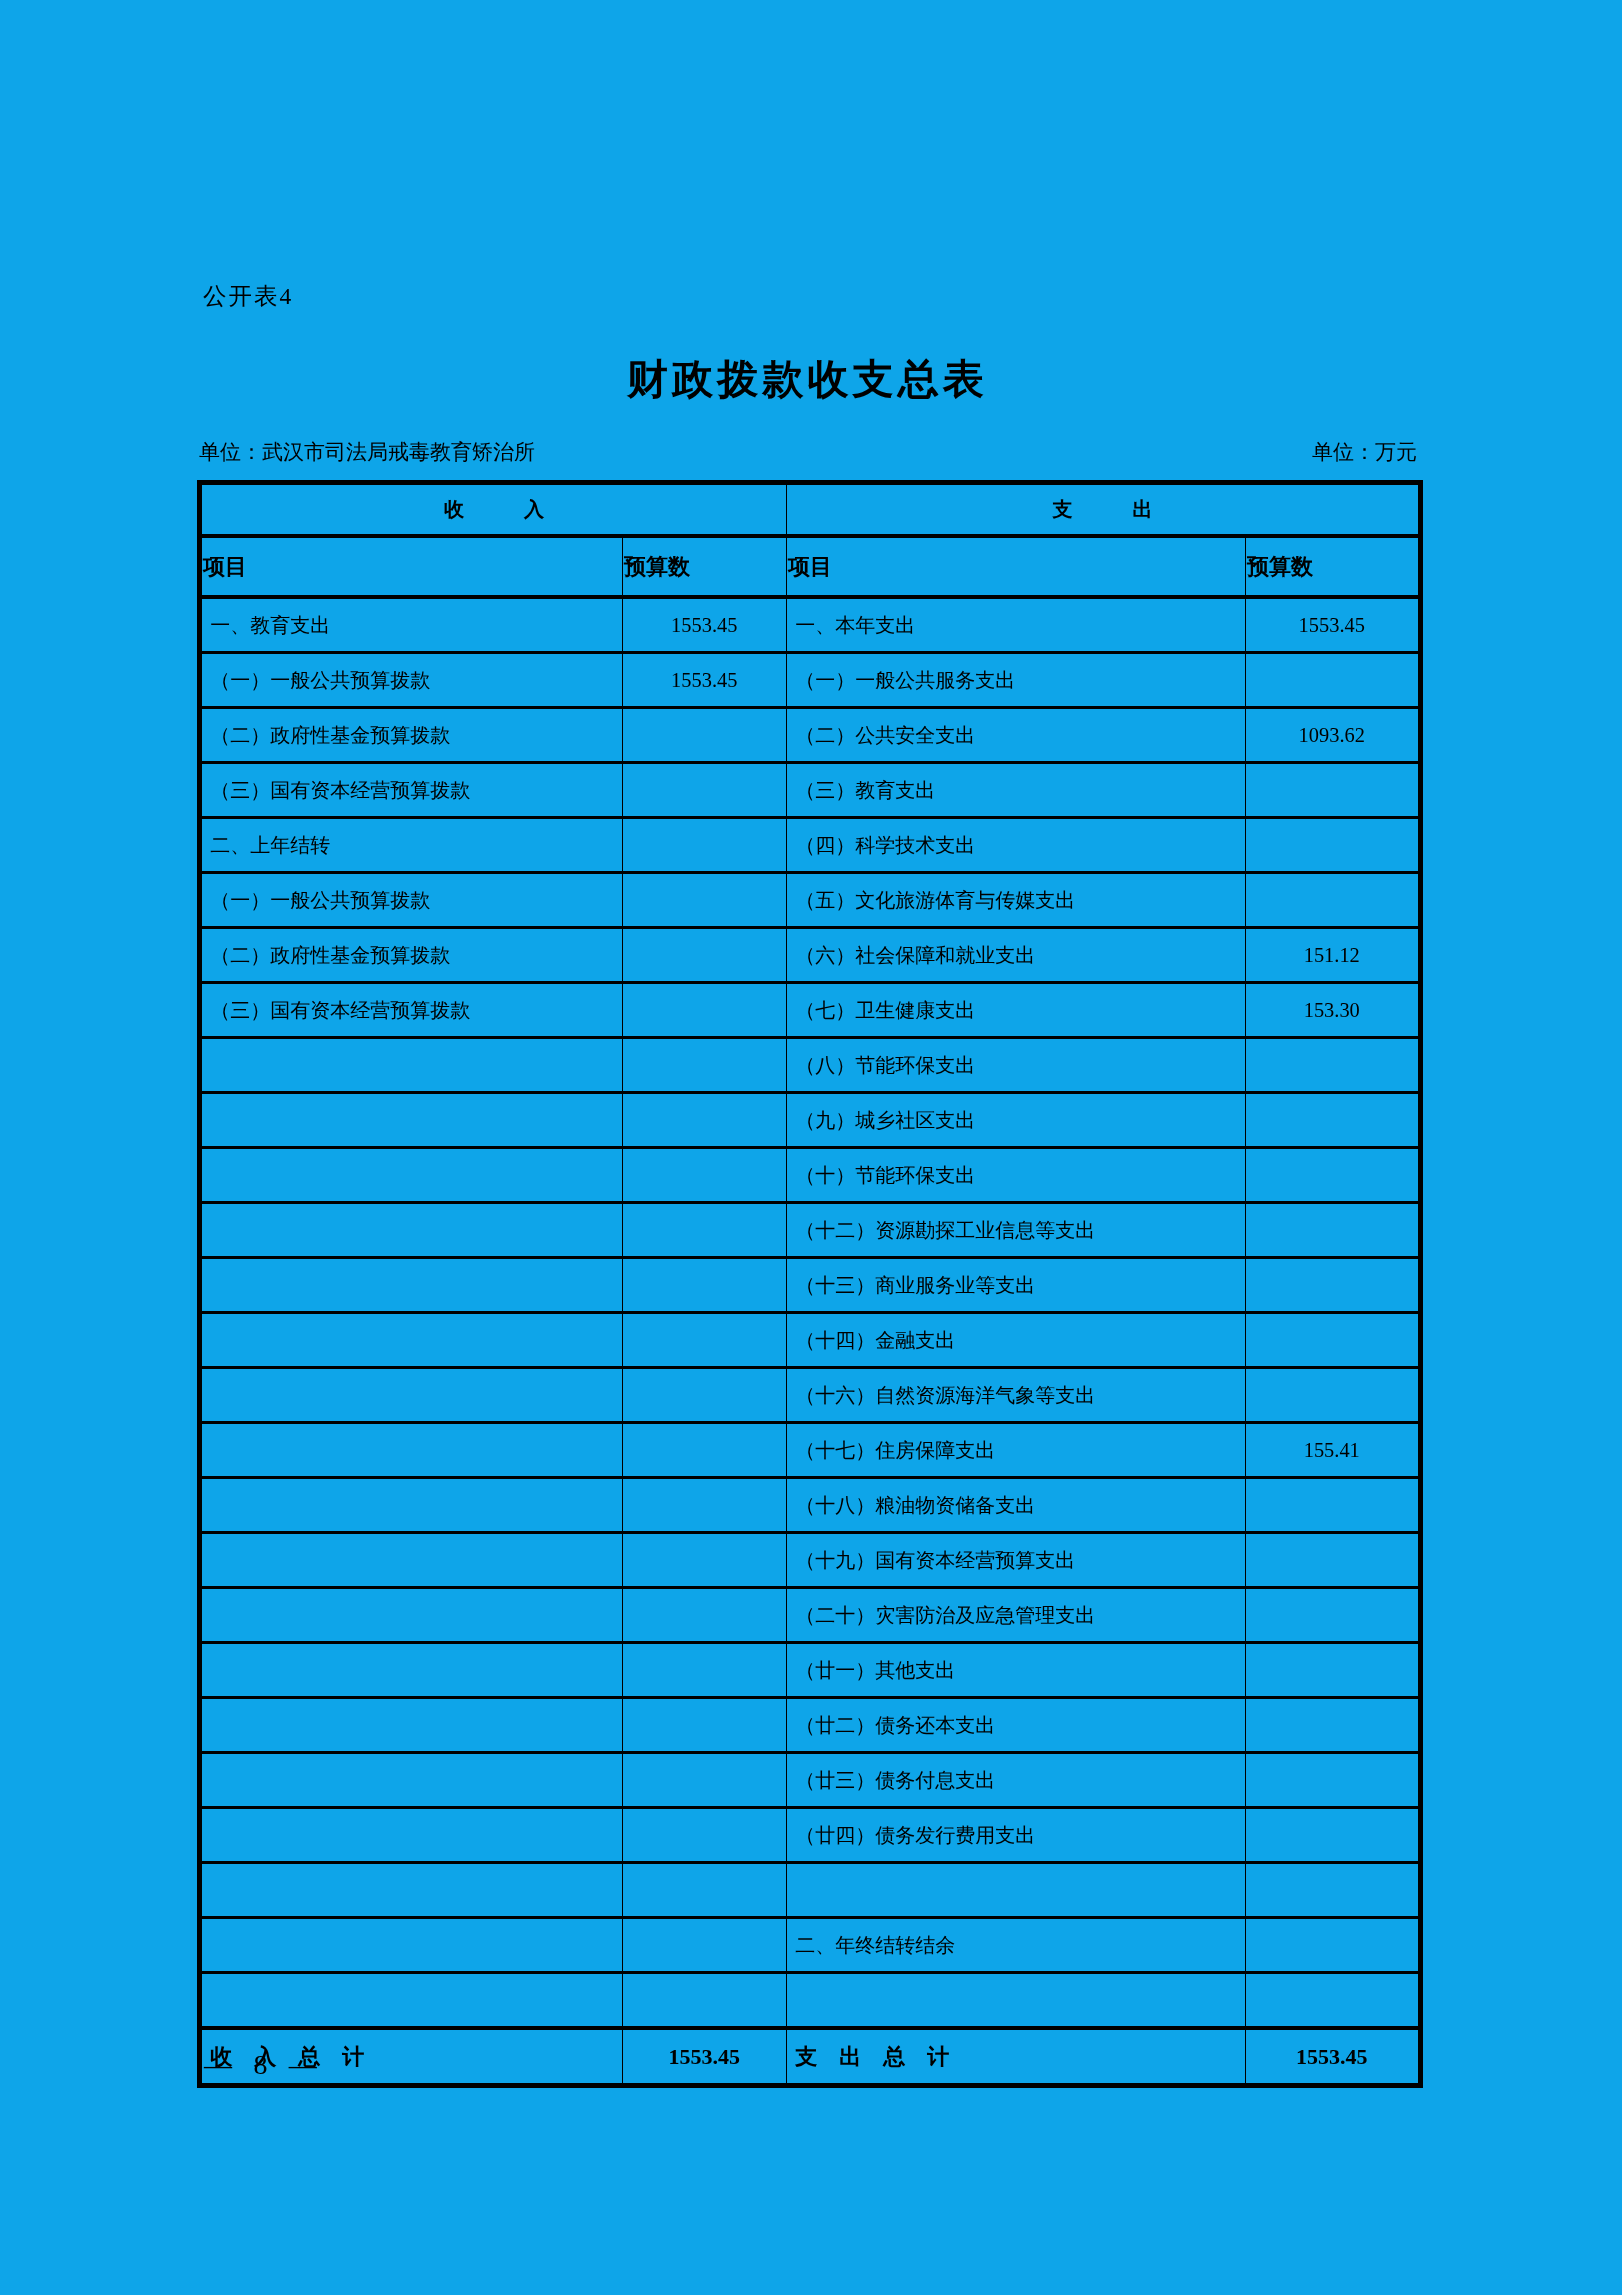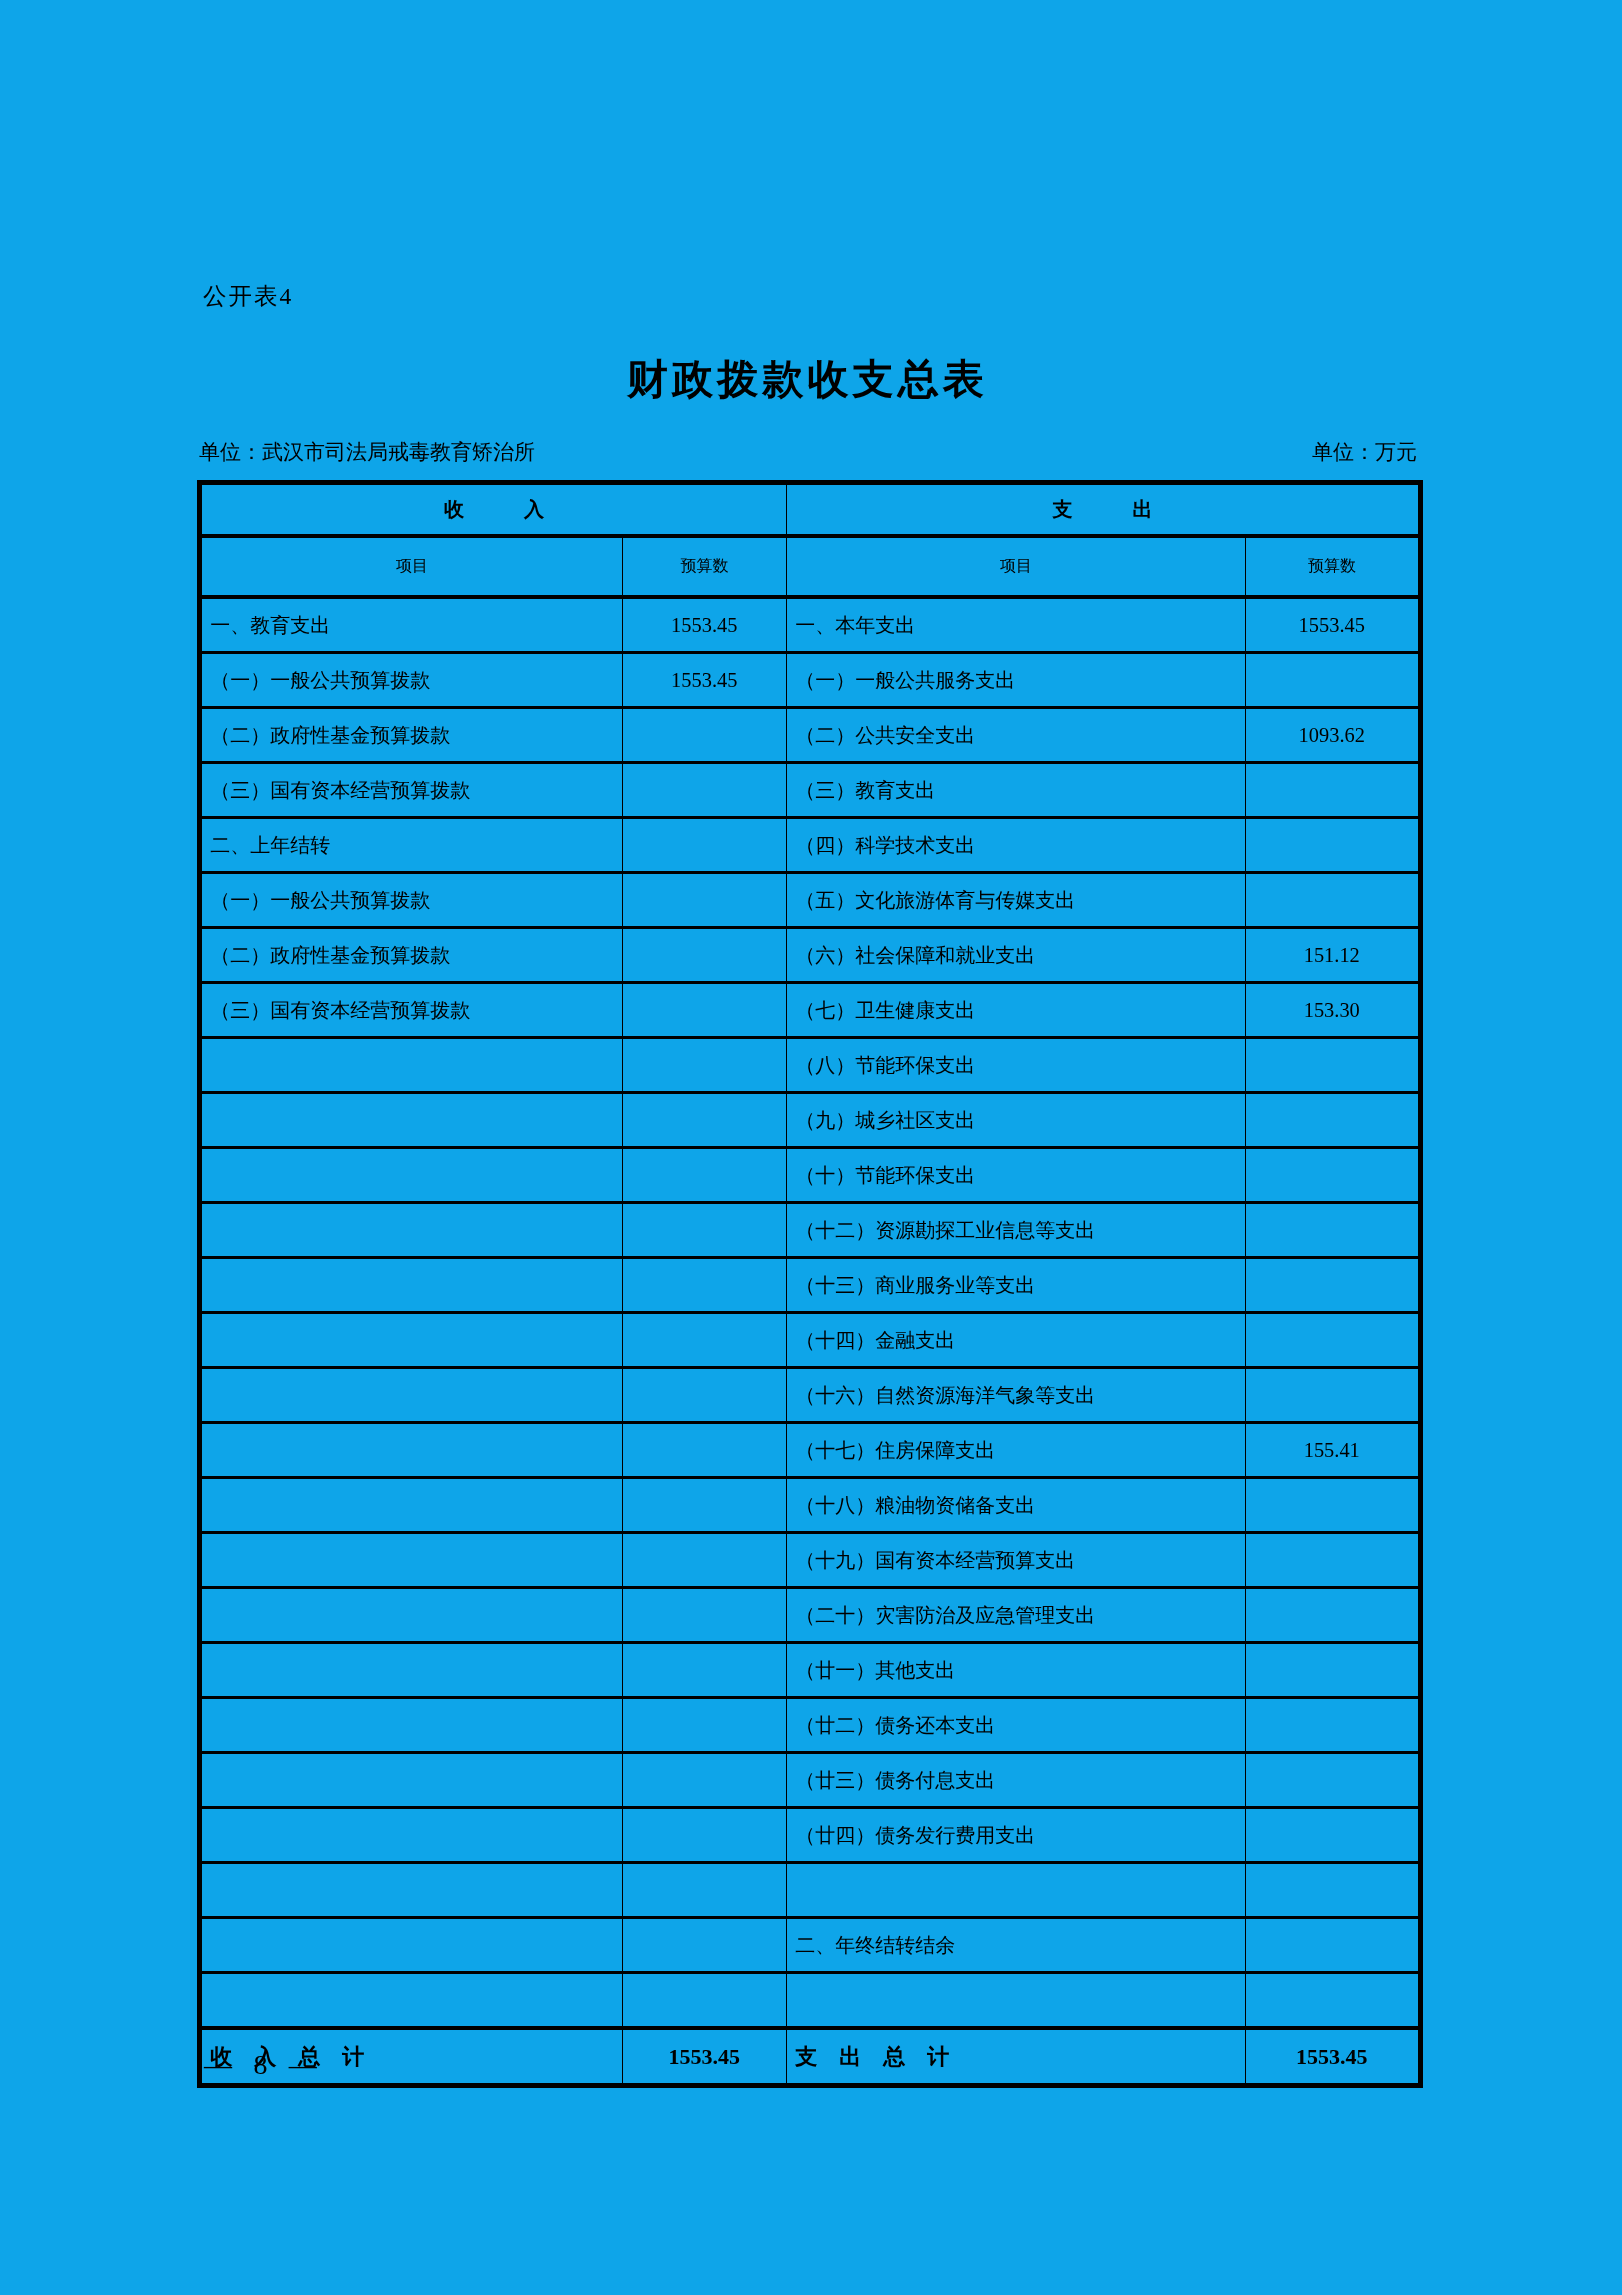--- a/index.html
+++ b/index.html
@@ -58,23 +58,23 @@
   }
   tr.h1 th {
     height: 47px;
     font-size: 20px;
     font-weight: bold;
     text-align: center;
     border-bottom-width: 4.6px;
   }
   tr.h2 th {
     height: 55px;
-    font-size: 16px;
-    font-weight: normal;
-    text-align: center;
+    font-size: 22px;
+    font-weight: bold;
+    text-align: left;
     border-bottom-width: 4.6px;
   }
   tbody td { height: 50px; font-size: 20px; }
   .item { text-align: left; padding-left: 8.2px; }
   .num  { text-align: center; padding-right: 1.5px; font-size: 20.4px; }
   tr.total td {
     height: 51px;
     font-size: 22px;
     font-weight: bold;
     border-top-width: 4.6px;

